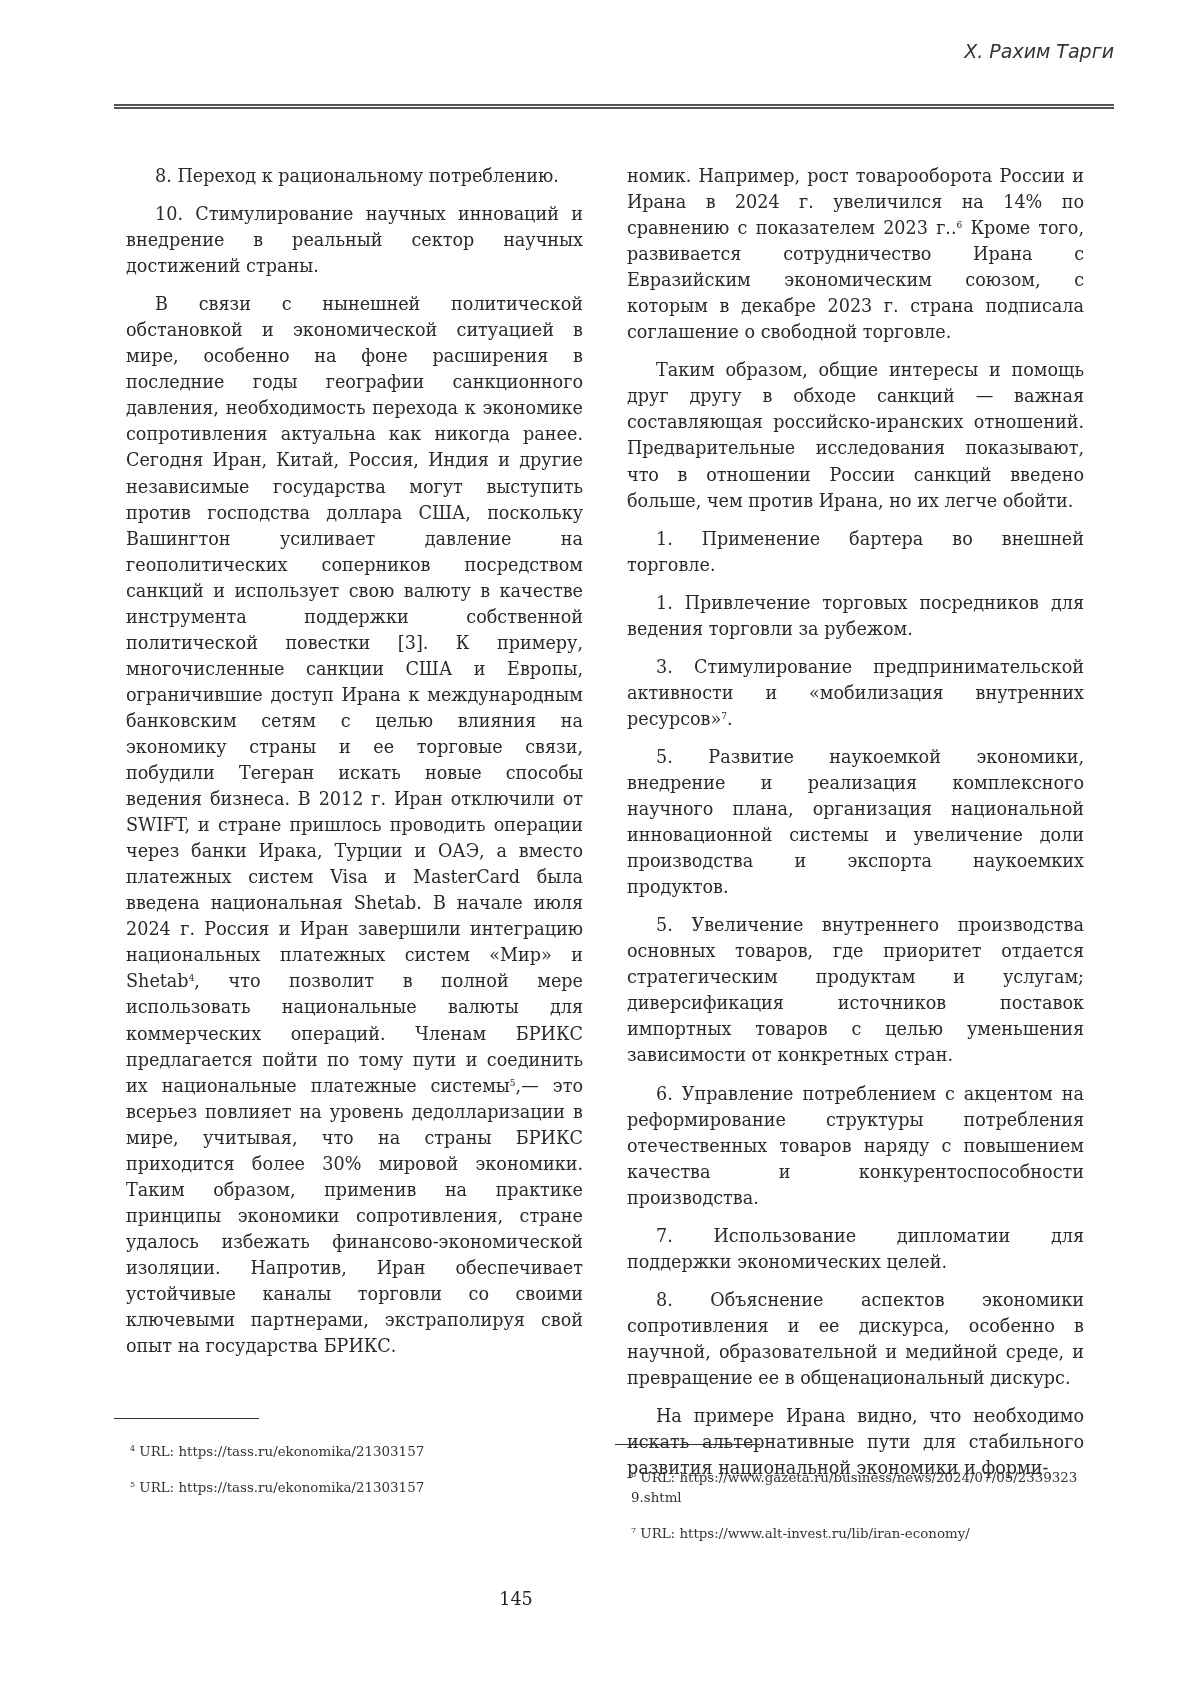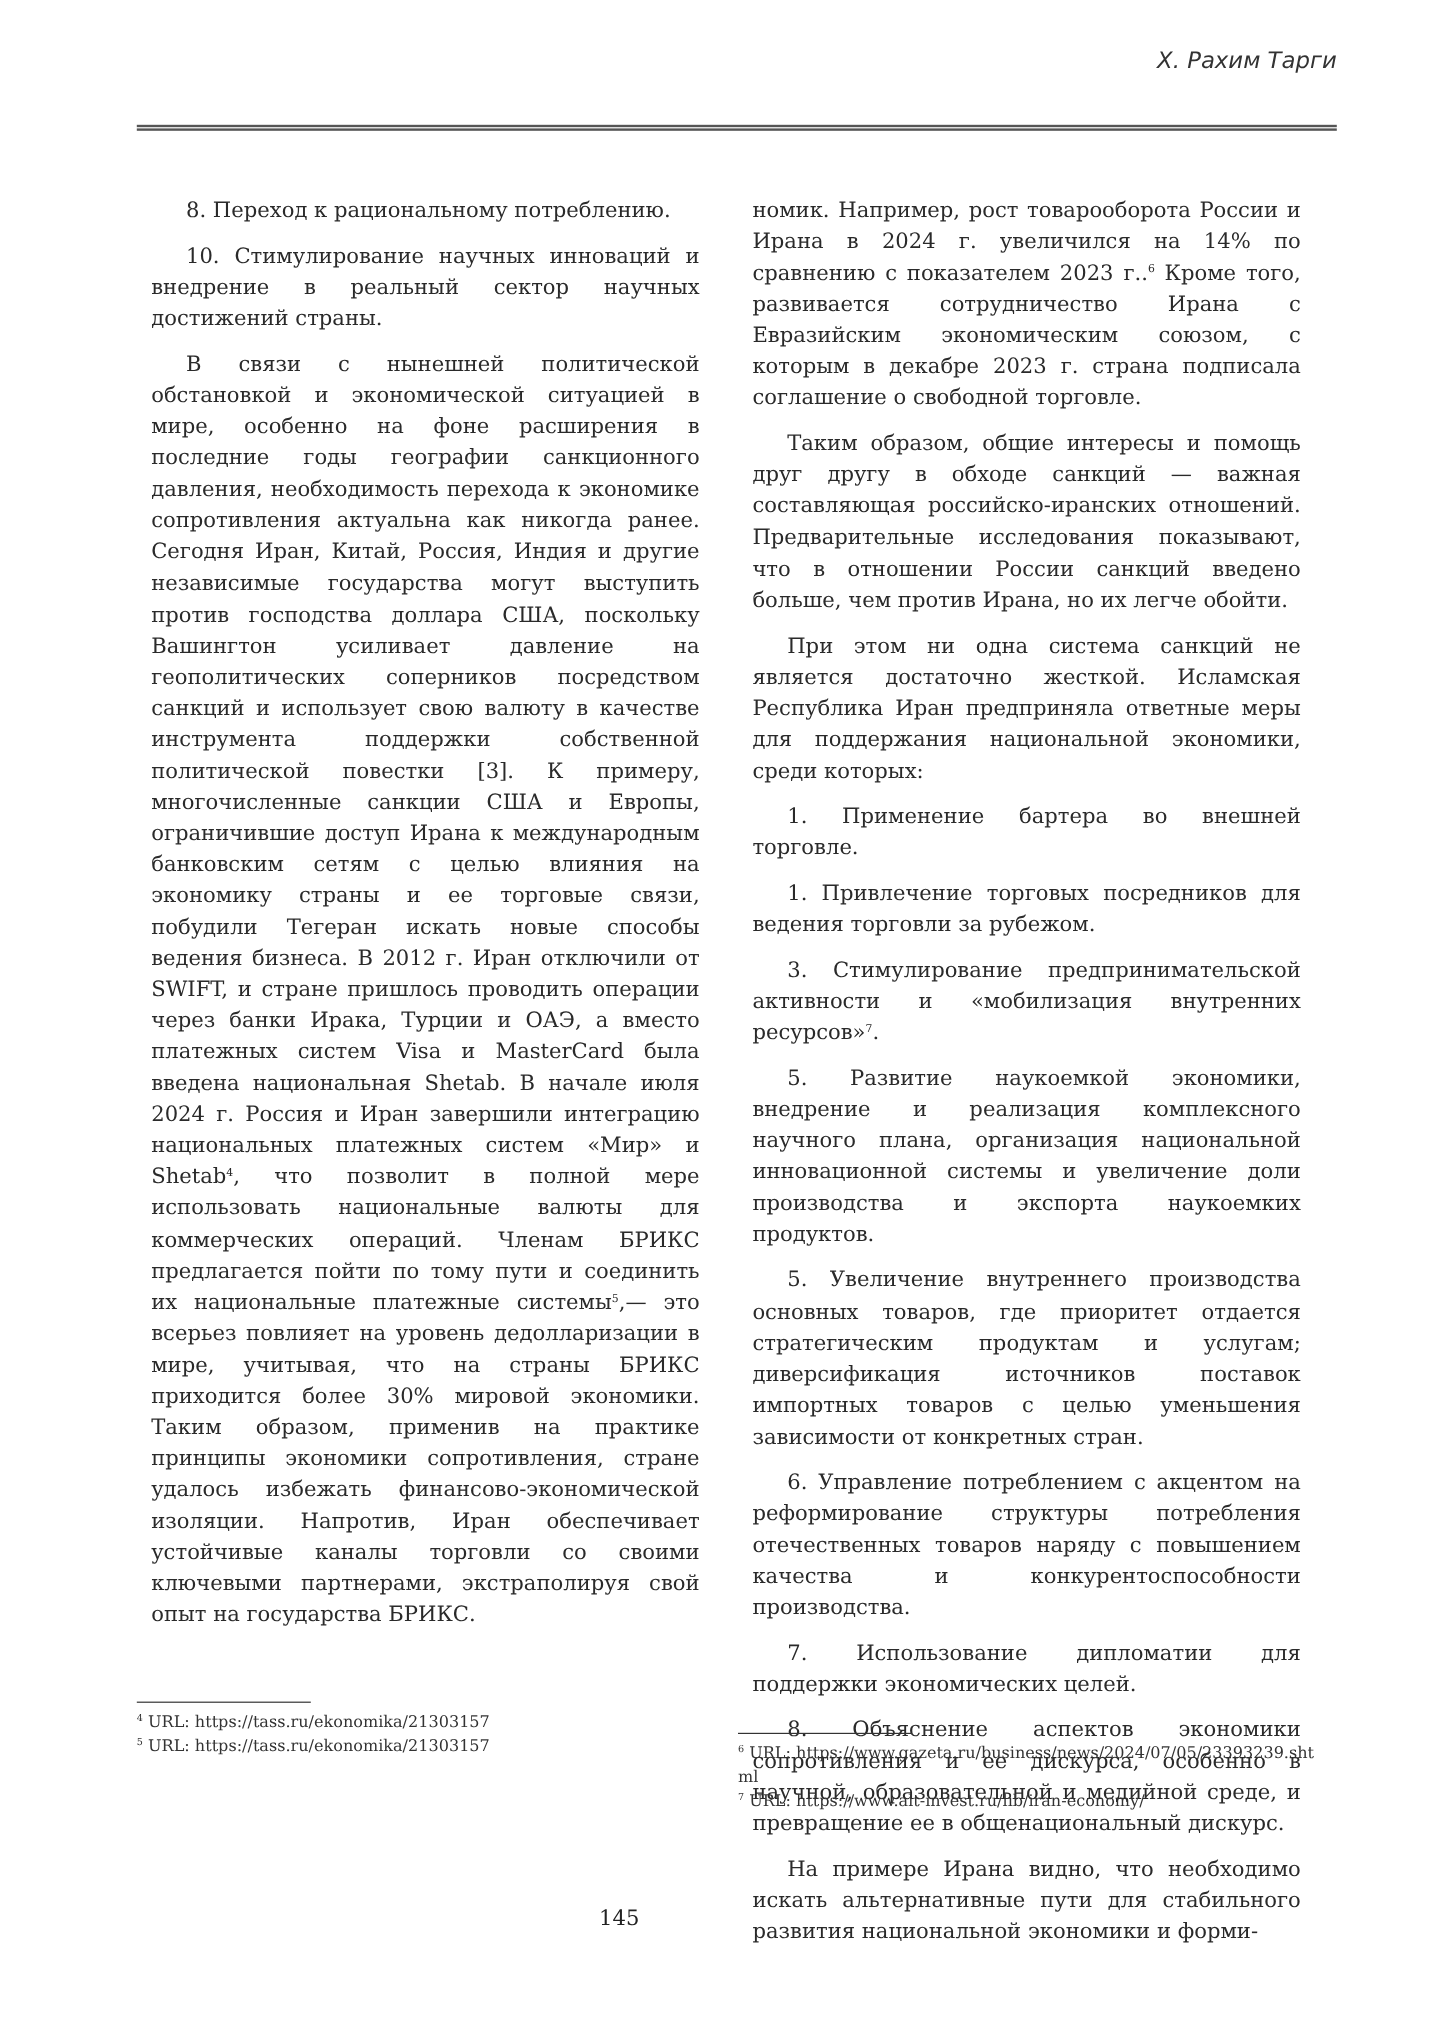--- a/index.html
+++ b/index.html
@@ -26,21 +26,21 @@
     .column p.list { text-indent: 29px; }
     sup { font-size: 9px; vertical-align: 6px; line-height: 0; }
     .fn-rule {
       position: absolute; height: 1px; width: 145px; background: #333;
     }
     .footnotes {
       position: absolute; width: 481px;
       font-family: "DejaVu Serif", serif; font-size: 13.4px; line-height: 20px;
       color: #333;
     }
-    .footnotes p { margin: 0; }
+    .footnotes p { margin: 16px; }
     .footnotes sup { font-size: 8px; vertical-align: 5px; }
     .page-number {
       position: absolute; top: 1589px; left: 0; width: 1032px; text-align: center;
       font-family: "DejaVu Serif", serif; font-size: 17.6px; color: #222;
     }
   </style>
 </head>
 <body>
 
 <div class="running-head">Х. Рахим Тарги</div>
@@ -54,21 +54,20 @@
 
 <div class="fn-rule" style="left:114px; top:1418px;"></div>
 <div class="footnotes" style="left:114px; top:1426px;">
   <p><sup>4</sup><span> URL: https://tass.ru/ekonomika/21303157</span></p>
   <p><sup>5</sup><span> URL: https://tass.ru/ekonomika/21303157</span></p>
 </div>
 
 <div class="column col-right">
   <p style="text-indent:0"><span>номик. Например, рост товарооборота России и Ирана в 2024 г. увеличился на 14% по сравнению с показателем 2023 г..</span><sup>6</sup><span> Кроме того, развивается сотрудничество Ирана с Евразийским экономическим союзом, с которым в декабре 2023 г. страна подписала соглашение о свободной торговле.</span></p>
   <p>Таким образом, общие интересы и помощь друг другу в обходе санкций — важная составляющая российско-иранских отношений. Предварительные исследования показывают, что в отношении России санкций введено больше, чем против Ирана, но их легче обойти.</p>
-  <p>При этом ни одна система санкций не является достаточно жесткой. Исламская Республика Иран предприняла ответные меры для поддержания национальной экономики, среди которых:</p>
   <p class="list">1. Применение бартера во внешней торговле.</p>
   <p class="list">1. Привлечение торговых посредников для ведения торговли за рубежом.</p>
   <p class="list"><span>3. Стимулирование предпринимательской активности и «мобилизация внутренних ресурсов»</span><sup>7</sup><span>.</span></p>
   <p class="list">5. Развитие наукоемкой экономики, внедрение и реализация комплексного научного плана, организация национальной инновационной системы и увеличение доли производства и экспорта наукоемких продуктов.</p>
   <p class="list">5. Увеличение внутреннего производства основных товаров, где приоритет отдается стратегическим продуктам и услугам; диверсификация источников поставок импортных товаров с целью уменьшения зависимости от конкретных стран.</p>
   <p class="list">6. Управление потреблением с акцентом на реформирование структуры потребления отечественных товаров наряду с повышением качества и конкурентоспособности производства.</p>
   <p class="list">7. Использование дипломатии для поддержки экономических целей.</p>
   <p class="list">8. Объяснение аспектов экономики сопротивления и ее дискурса, особенно в научной, образовательной и медийной среде, и превращение ее в общенациональный дискурс.</p>
   <p>На примере Ирана видно, что необходимо искать альтернативные пути для стабильного развития национальной экономики и форми-</p>
 </div>

